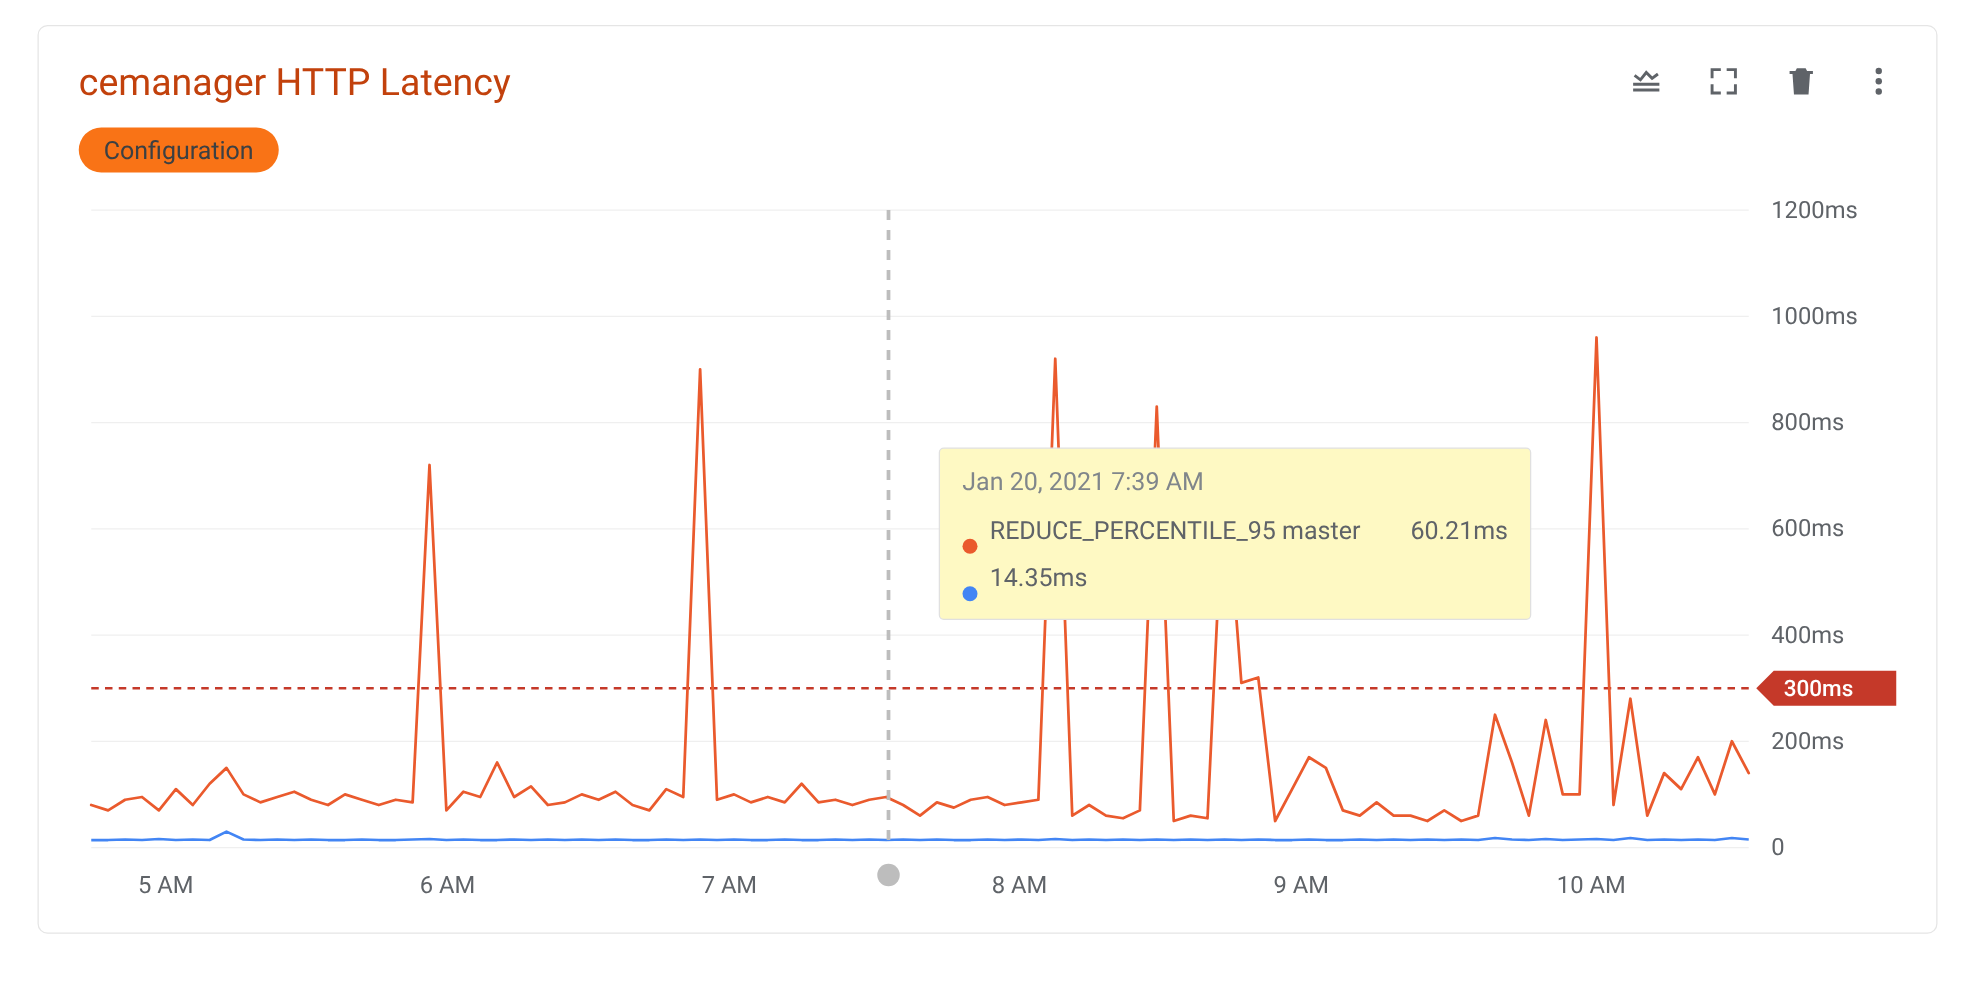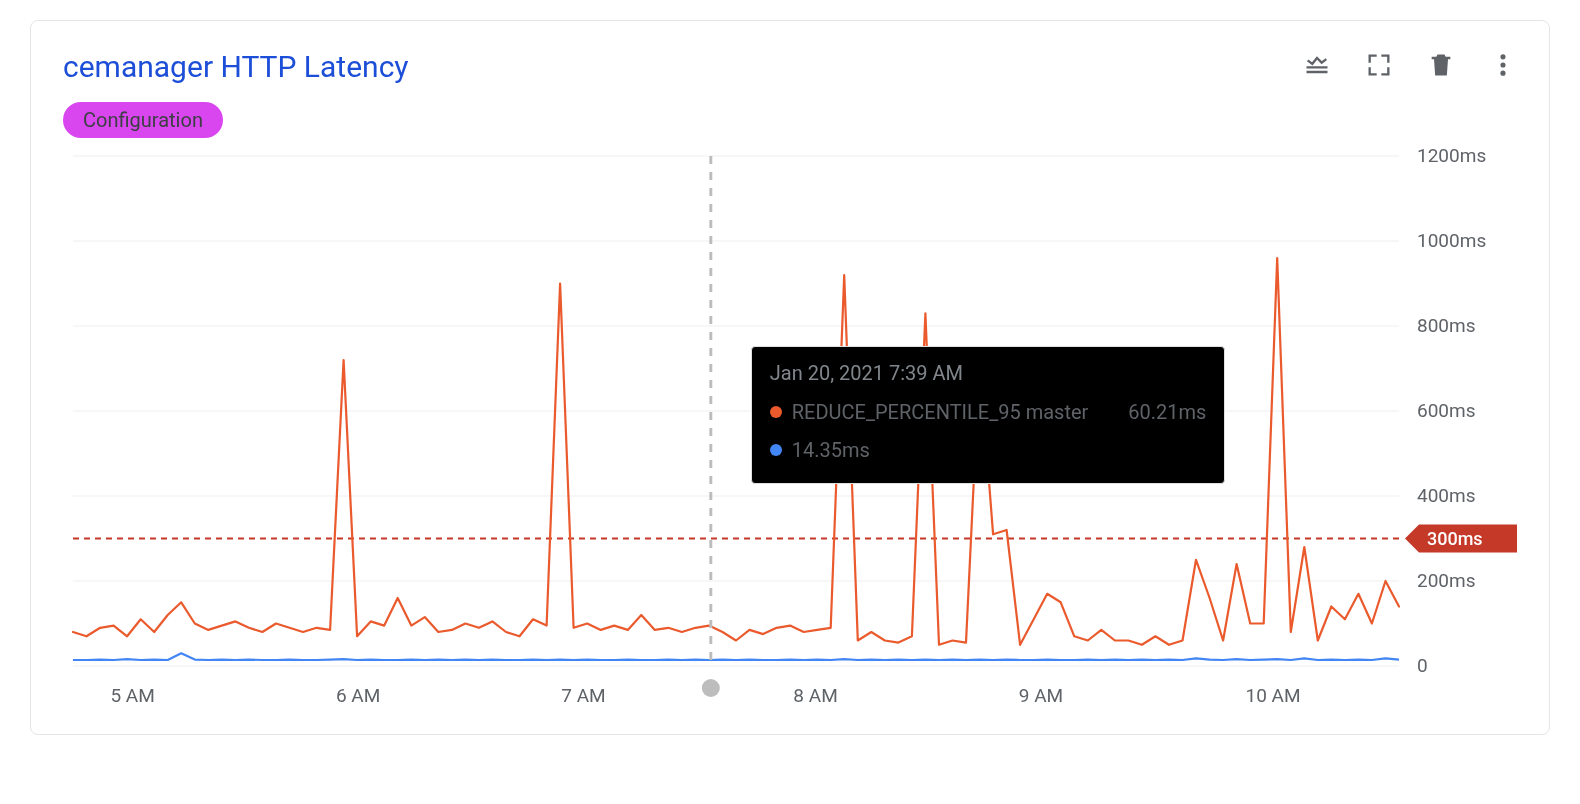--- a/index.html
+++ b/index.html
@@ -1,35 +1,35 @@
 <!DOCTYPE html>
 <html><head>
 <meta charset="utf-8">
 <style>
   html,body{margin:0;padding:0;font-family:Roboto,Arial,Helvetica,sans-serif;background:#fff;color:#3c4043}
   .card{box-sizing:border-box;width:1520px;margin:20px 30px;border:1px solid #e5e5e5;border-radius:8px;padding:28px 32px 18px 32px;position:relative}
   .head{display:flex;align-items:center;justify-content:space-between;margin-bottom:18px}
-  .title{font-size:30px;color:#1d4ed8;font-weight:400}
+  .title{font-size:30px;color:#c2410c;font-weight:400}
   .icons{display:flex;gap:34px;align-items:center;color:#5f6368}
   .icons svg{width:28px;height:28px;fill:#5f6368}
-  .chip{display:inline-block;background:#d946ef;border-radius:20px;padding:6px 20px;font-size:20px;color:#3c4043;margin-bottom:8px}
+  .chip{display:inline-block;background:#f97316;border-radius:20px;padding:6px 20px;font-size:20px;color:#3c4043;margin-bottom:20px}
   .chartwrap{position:relative;width:100%}
   svg.chart{display:block}
   .grid line{stroke:#efefef;stroke-width:1}
   .ylab{font-size:19px;fill:#5f6368}
   .s95{fill:none;stroke:#ea5a2d;stroke-width:2.2;stroke-linejoin:round;stroke-linecap:round}
   .s50{fill:none;stroke:#4285f4;stroke-width:2.2;stroke-linejoin:round}
   .thresh{stroke:#c53929;stroke-width:2;stroke-dasharray:6 5}
   .thresh-badge{fill:#c53929}
   .thresh-txt{fill:#fff;font-size:18px;font-weight:500}
   .cursor{stroke:#bdbdbd;stroke-width:3;stroke-dasharray:8 8}
   .cursor-dot{fill:#bdbdbd}
-  .tip{background:#000000;border:1px solid #e0e0e0;border-radius:4px;padding:14px 18px;position:absolute;box-shadow:0 0 0 rgba(0,0,0,0)}
+  .tip{background:#fef9c3;border:1px solid #e0e0e0;border-radius:4px;padding:14px 18px;position:absolute;box-shadow:0 0 0 rgba(0,0,0,0)}
   .tip-time{color:#80868b;font-size:20px;margin-bottom:8px}
-  .tip-row{display:flex;align-items:center;font-size:20px;color:#5f6368;gap:10px;line-height:1.9}
+  .tip-row{display:flex;align-items:flex-end;font-size:20px;color:#5f6368;gap:10px;line-height:1.9}
   .tip-dot{width:12px;height:12px;border-radius:50%}
   .tip-name{flex:1;padding-right:30px}
   .tip-val{color:#5f6368}
 </style>
 </head>
 <body>
 
 <div class="card">
   <div class="head">
     <div class="title">cemanager HTTP Latency</div>

